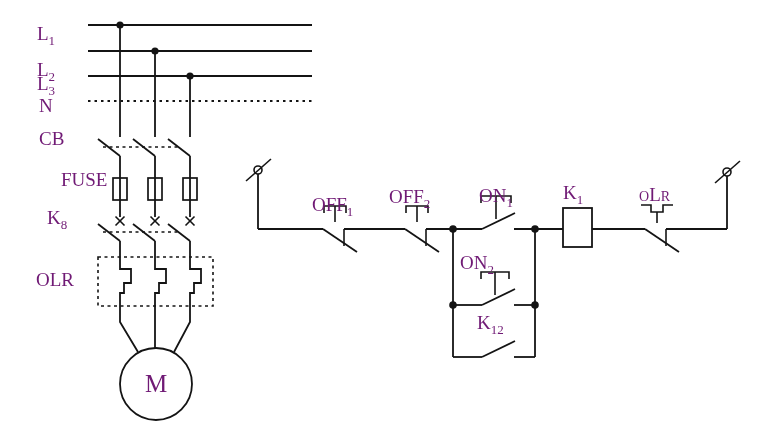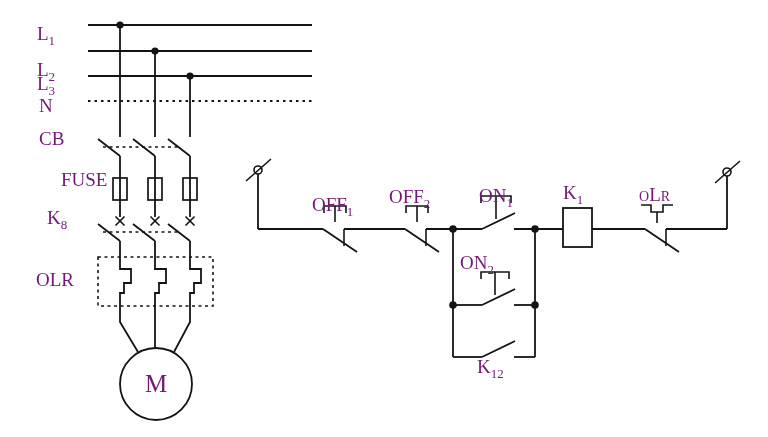--- a/index.html
+++ b/index.html
@@ -177,16 +177,16 @@
   <div class="lbl" style="left:28px;top:170px;margin-left:33px;">FUSE</div>
   <div class="lbl" style="left:47px;top:208px;"><span>K</span><sub>8</sub></div>
   <div class="lbl" style="left:36px;top:270px;">OLR</div>
   <div class="lbl lbl-motor" style="left:156px;top:371px;">M</div>
 
   <div class="lbl" style="left:312px;top:195px;"><span>OFF</span><sub>1</sub></div>
   <div class="lbl" style="left:389px;top:187px;"><span>OFF</span><sub>2</sub></div>
   <div class="lbl" style="left:479px;top:186px;"><span>ON</span><sub>1</sub></div>
   <div class="lbl" style="left:460px;top:253px;"><span>ON</span><sub>2</sub></div>
   <div class="lbl" style="left:563px;top:183px;text-align:right;"><span>K</span><sub>1</sub></div>
-  <div class="lbl" style="left:477px;top:313px;margin-top:44px;"><span>K</span><sub>12</sub></div>
+  <div class="lbl" style="left:477px;top:313px;"><span>K</span><sub>12</sub></div>
   <div class="lbl" style="left:639px;top:185px;"><span class="sc-small">O</span><span class="sc-big">L</span><span class="sc-small">R</span></div>
 
 </div>
 
 </body></html>

